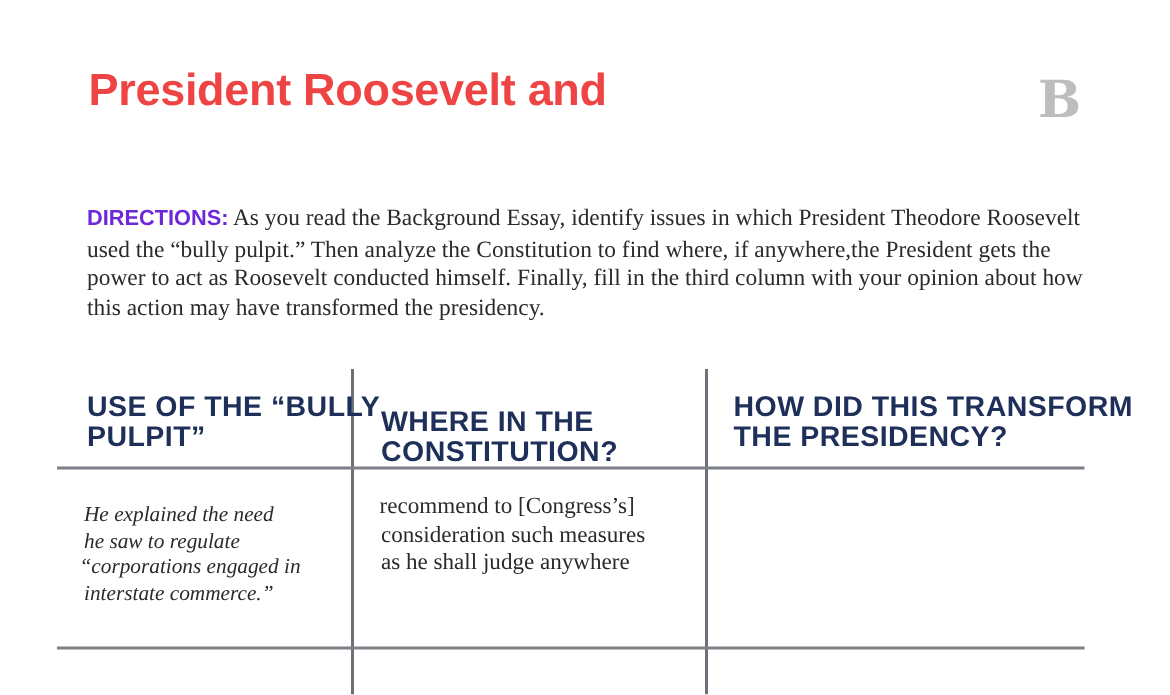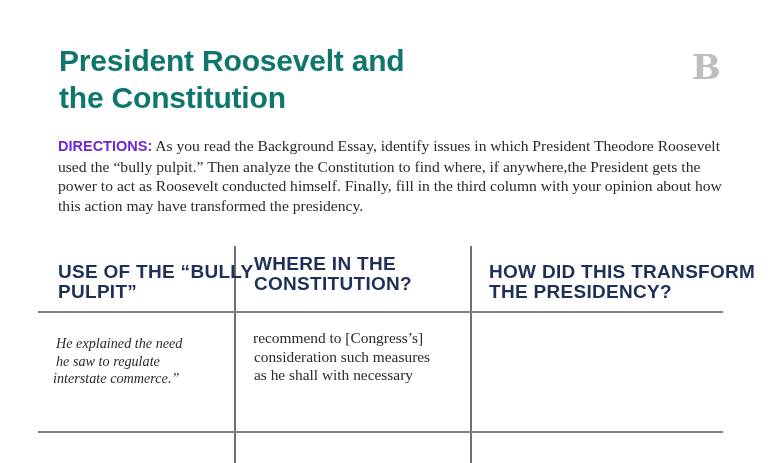--- a/index.html
+++ b/index.html
@@ -15,21 +15,21 @@
     }
     .title {
       position: absolute;
       left: 59px;
       top: 42px;
       margin: 0;
       font-family: "Liberation Sans", sans-serif;
       font-weight: bold;
       font-size: 30px;
       line-height: 37px;
-      color: #0f766e;
+      color: #ef4444;
       letter-spacing: -0.2px;
     }
     .title span { display: block; }
     .section-letter {
       position: absolute;
       left: 692px;
       top: 47px;
       font-family: "DejaVu Serif", serif;
       font-weight: bold;
       font-size: 34px;
@@ -92,56 +92,56 @@
       font-size: 15.4px;
       line-height: 18.6px;
     }
     .cell-2 span:not(:first-child) { margin-left: 1px; }
   </style>
 </head>
 <body>
 
 <h1 class="title">
   <span>President Roosevelt and</span>
-  <span>the Constitution</span>
 </h1>
 
 <div class="section-letter">B</div>
 
 <p class="directions"><span class="label">DIRECTIONS:</span><span> As you read the Background Essay, identify issues in which President Theodore Roosevelt used the “bully pulpit.” Then analyze the Constitution to find where, if anywhere,the President gets the power to act as Roosevelt conducted himself. Finally, fill in the third column with your opinion about how this action may have transformed the presidency.</span></p>
 
 <div>
 
   <div class="vline" style="left:234px; top:246px; height:217px;"></div>
   <div class="vline" style="left:470px; top:246px; height:217px;"></div>
 
   <div class="hline" style="left:38px; top:311px; width:685px;"></div>
   <div class="hline" style="left:38px; top:431px; width:685px;"></div>
 
   <div class="col-header" style="left:58px; top:262px;">
     <span>USE OF THE “BULLY</span>
     <span>PULPIT”</span>
   </div>
-  <div class="col-header" style="left:254px; top:254px;">
+  <div class="col-header" style="left:254px; top:272px;">
     <span>WHERE IN THE</span>
     <span>CONSTITUTION?</span>
   </div>
   <div class="col-header" style="left:489px; top:262px;">
     <span>HOW DID THIS TRANSFORM</span>
     <span>THE PRESIDENCY?</span>
   </div>
 
   <div class="cell cell-1">
     <span>He explained the need</span>
     <span>he saw to regulate</span>
+    <span>“corporations engaged in</span>
     <span>interstate commerce.”</span>
   </div>
   <div class="cell cell-2">
     <span>recommend to [Congress’s]</span>
     <span>consideration such measures</span>
-    <span>as he shall with necessary</span>
+    <span>as he shall judge anywhere</span>
   </div>
   <div class="cell" style="left:472px; top:313px; width:251px; height:118px;"></div>
 
   <div class="cell" style="left:38px; top:433px; width:196px; height:30px;"></div>
   <div class="cell" style="left:236px; top:433px; width:234px; height:30px;"></div>
   <div class="cell" style="left:472px; top:433px; width:251px; height:30px;"></div>
 </div>
 
 </body></html>

